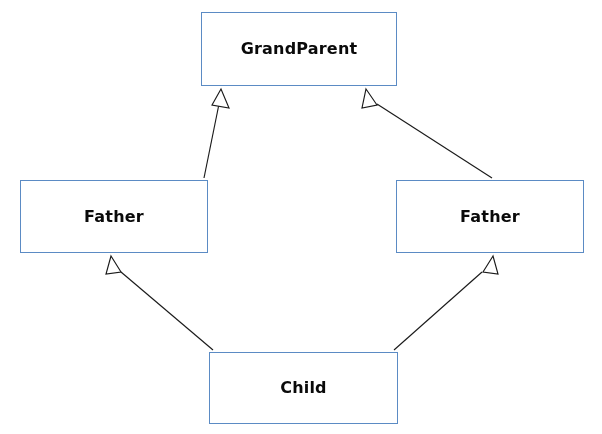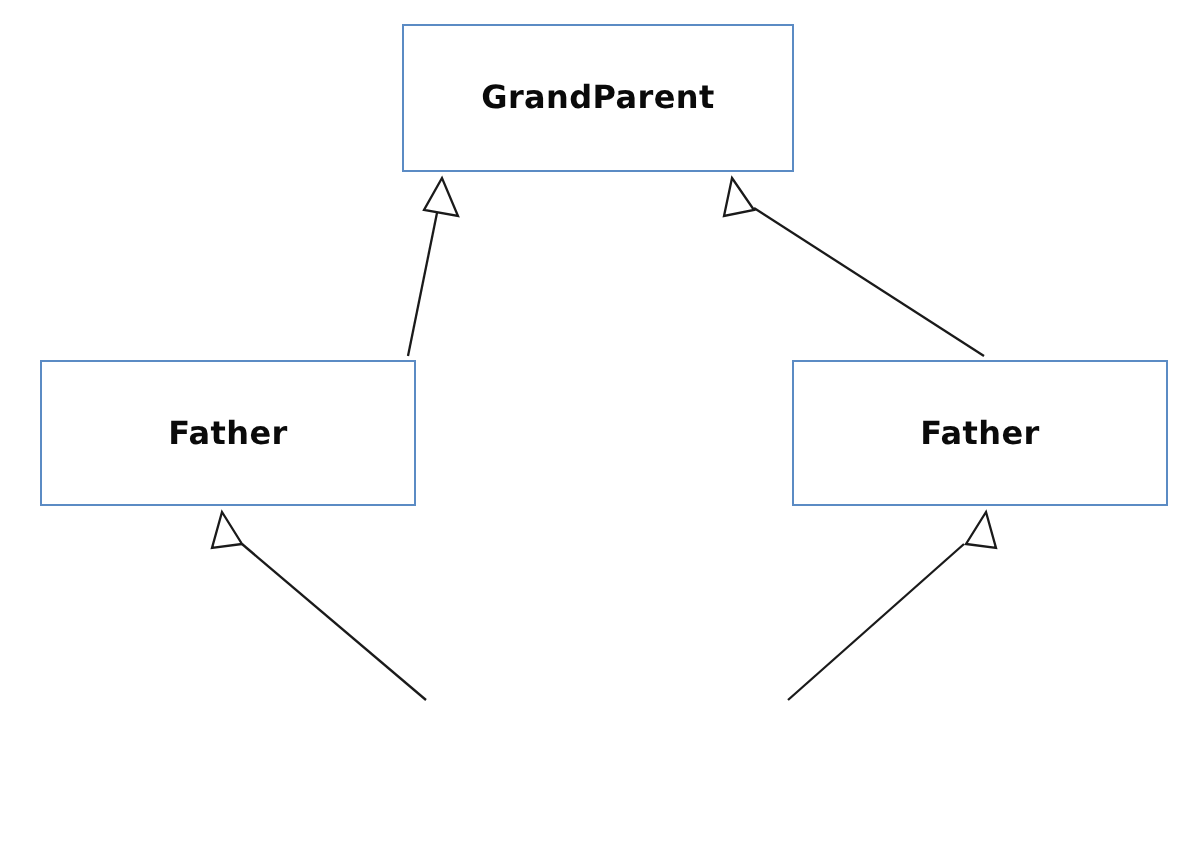--- a/index.html
+++ b/index.html
@@ -93,14 +93,17 @@
   </div>
 
   <div class="node" id="node-father">
     <span class="node-label">Father</span>
   </div>
 
   <div class="node" id="node-mother">
     <span class="node-label">Father</span>
   </div>
 
+  <div class="node" id="node-child">
+    <span class="node-label">Child</span>
+  </div>
 
 </div>
 
 </body></html>

